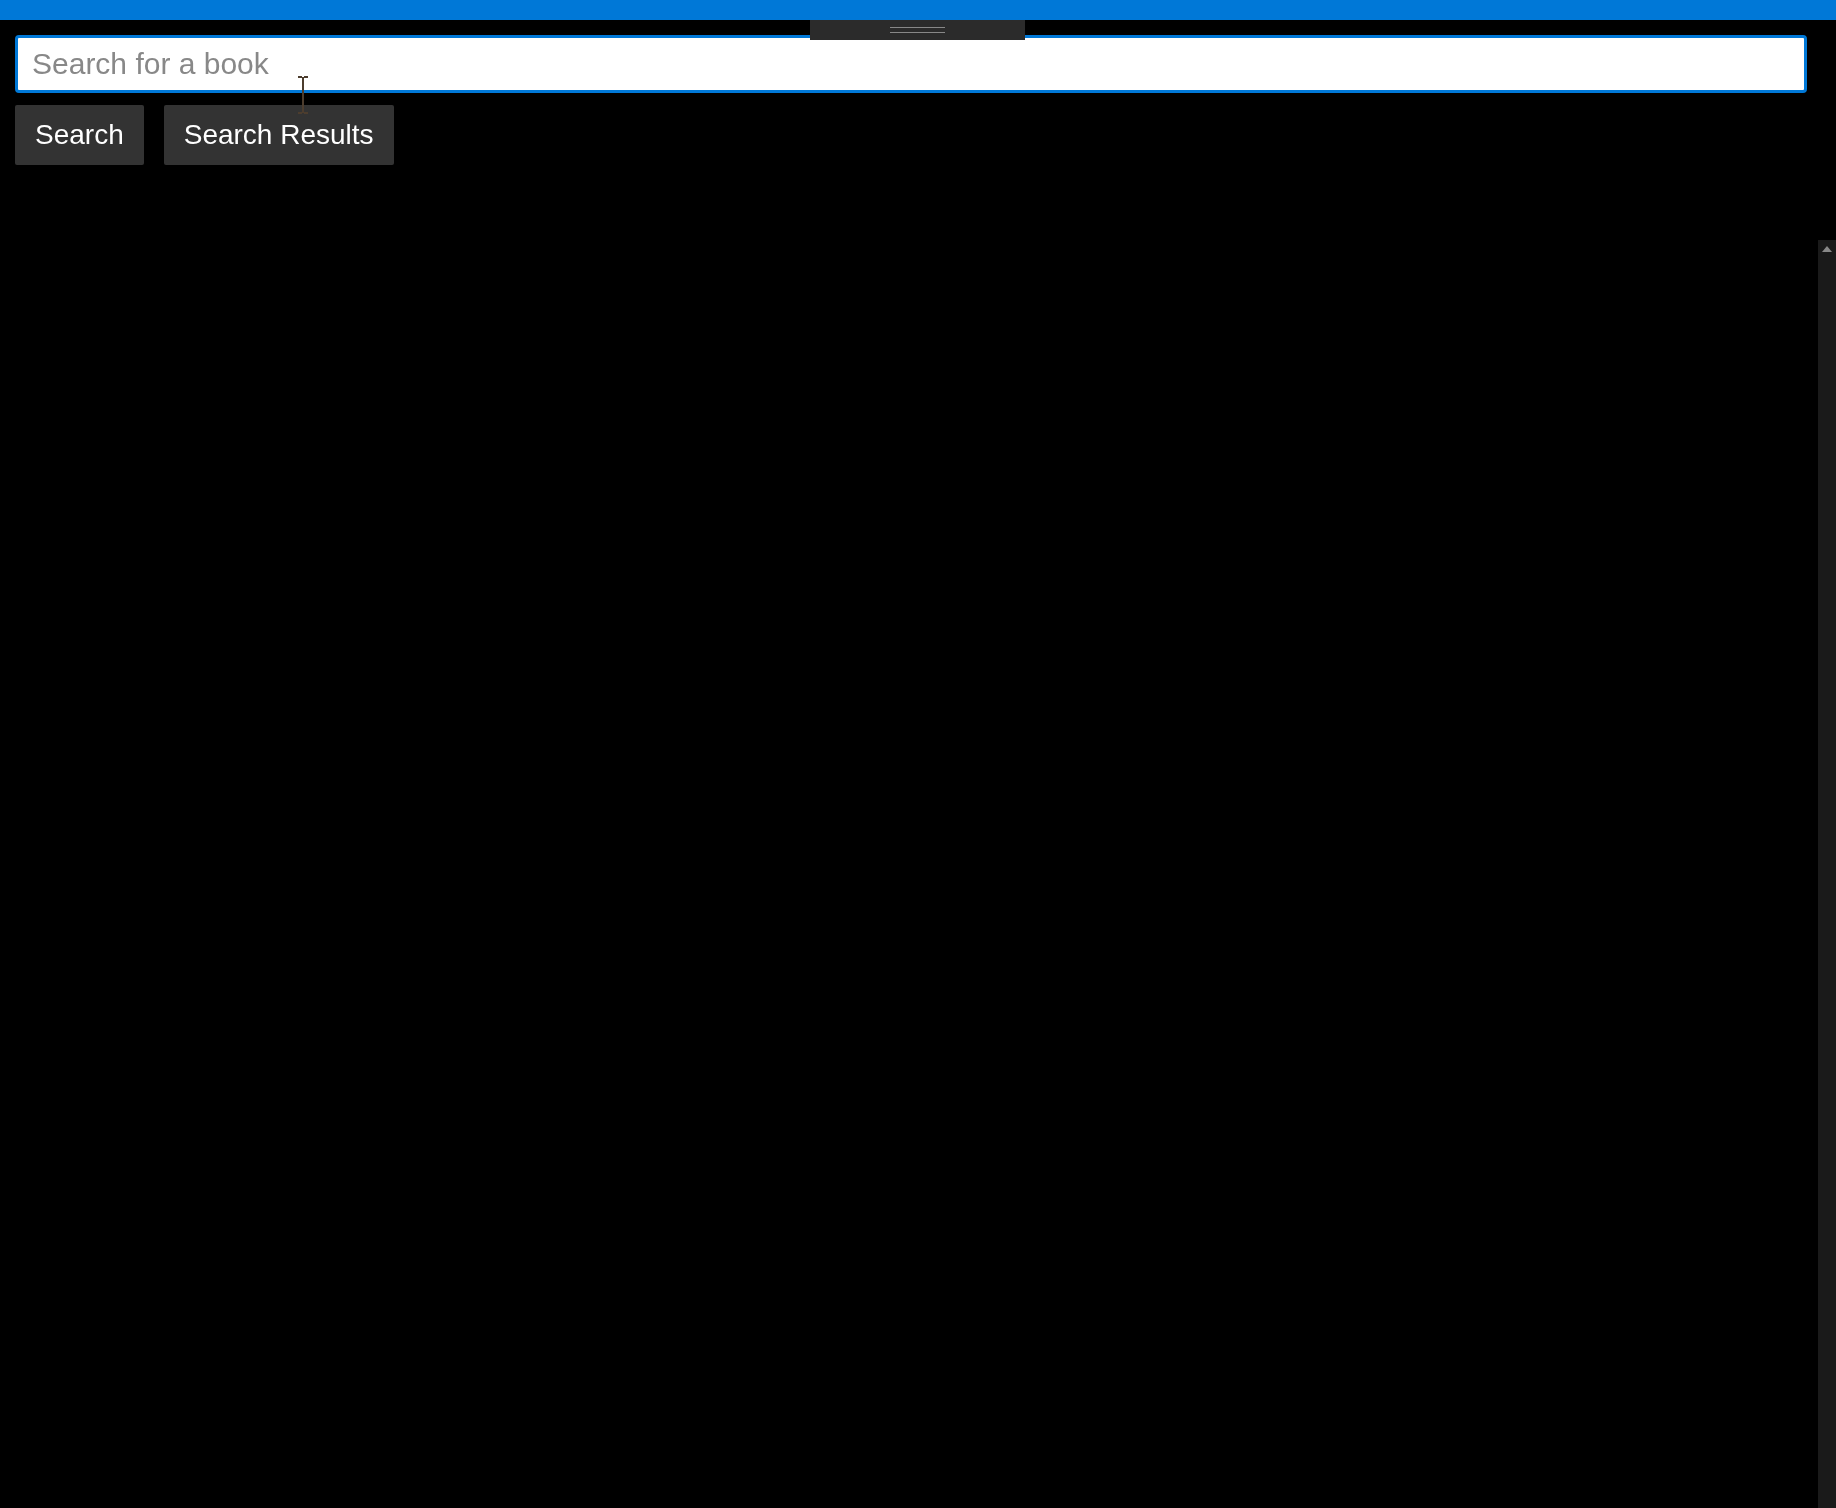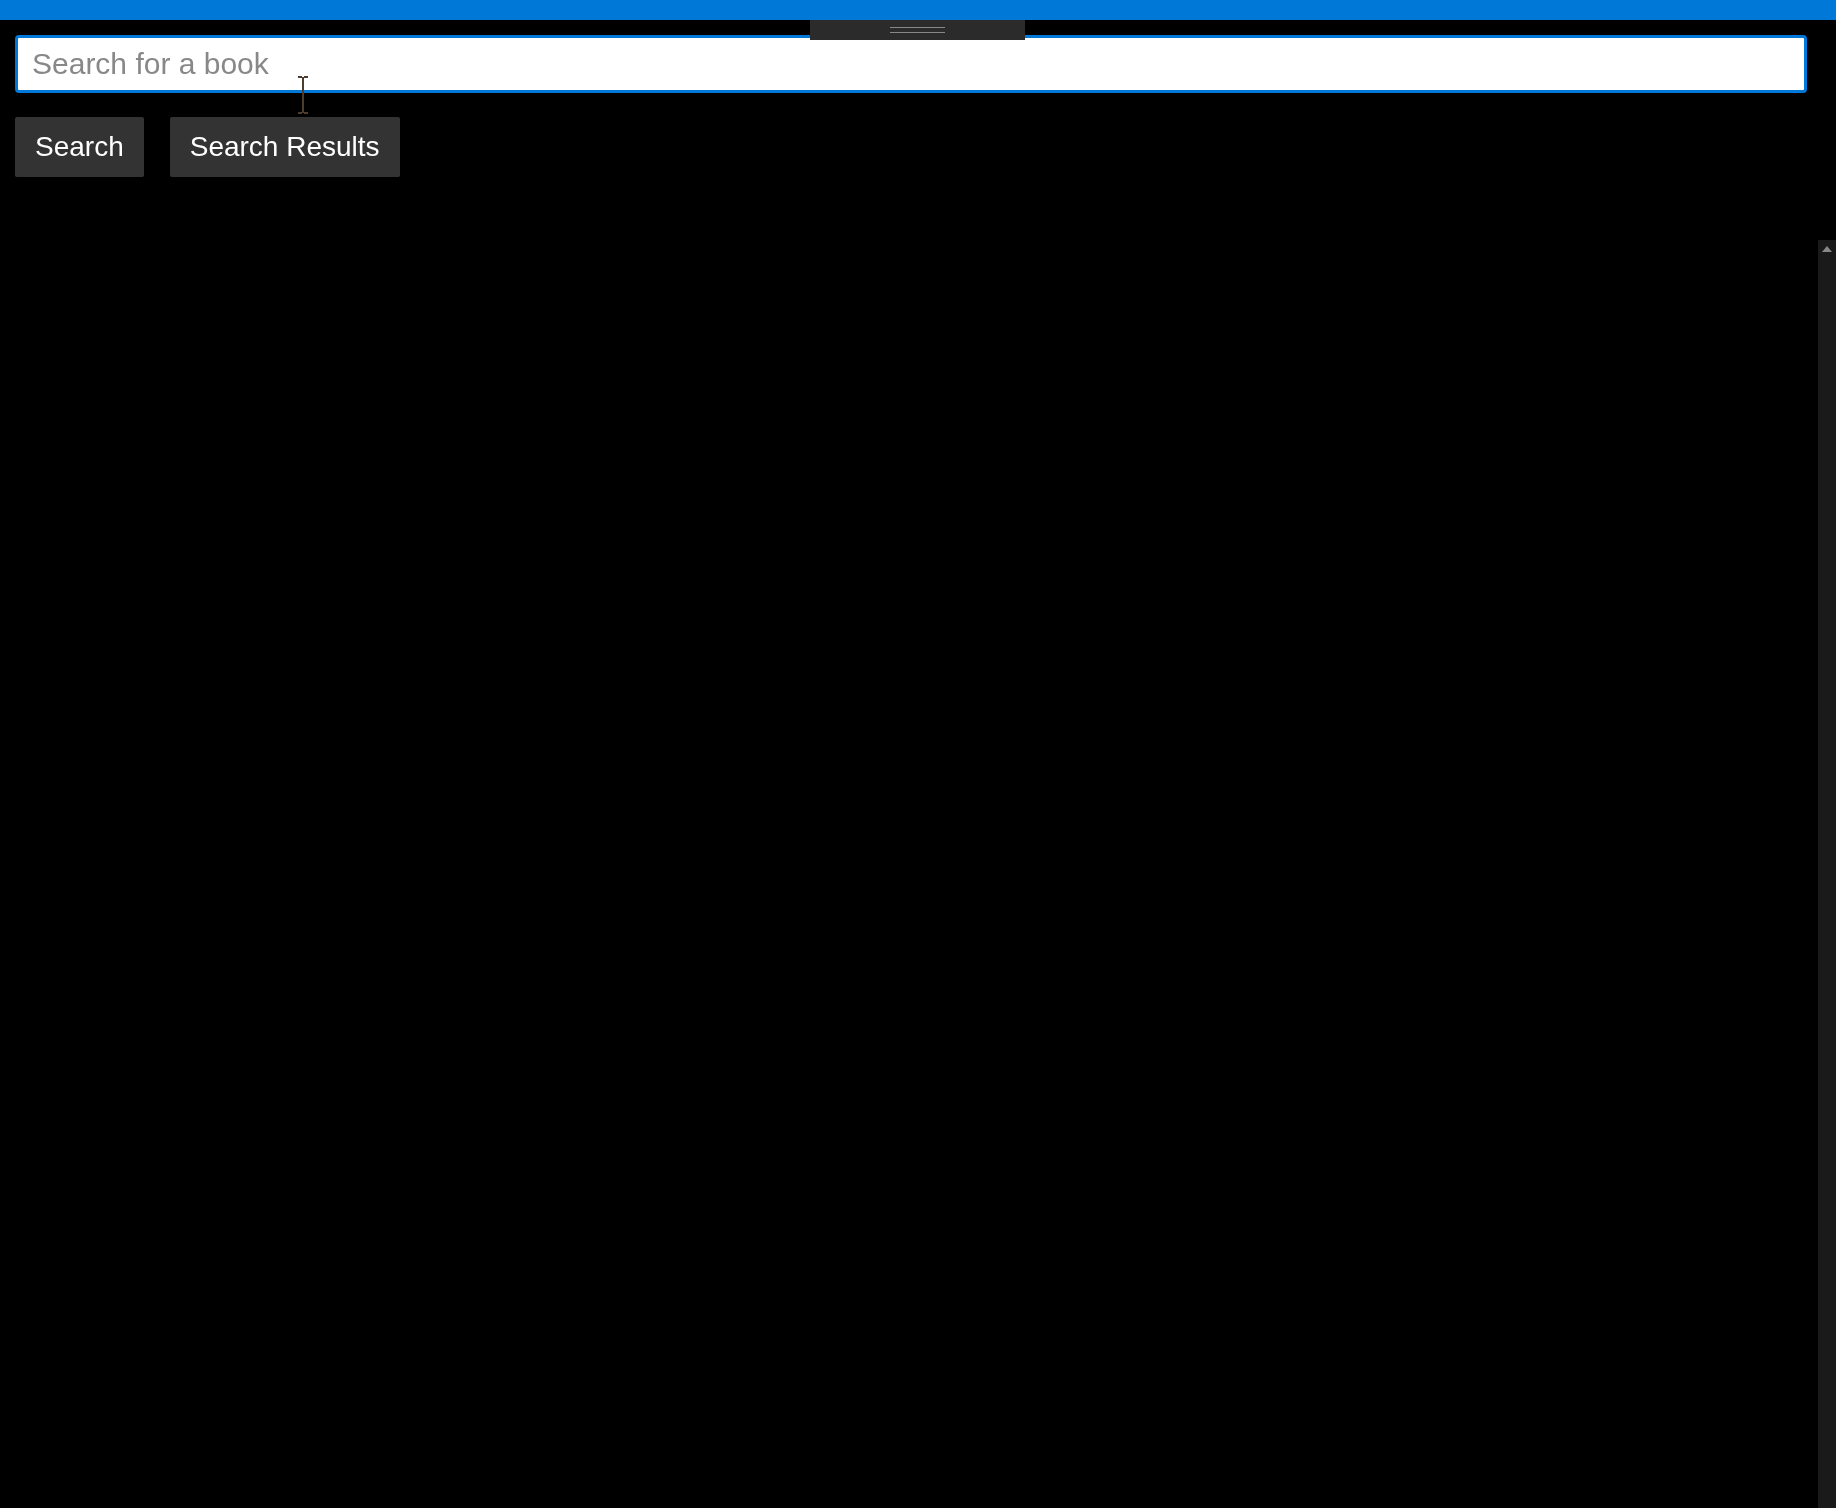--- a/index.html
+++ b/index.html
@@ -41,21 +41,21 @@
       border-top: 1px solid #888;
       border-bottom: 1px solid #888;
       padding: 2px 0;
     }
     
     .content {
       padding: 15px;
     }
     
     .search-row {
-      margin-bottom: 24px;
+      margin-bottom: 12px;
     }
     
     .search-input {
       width: 1792px;
       height: 58px;
       background: #ffffff;
       border: 3px solid #0078d7;
       border-radius: 4px;
       font-size: 30px;
       font-family: "Segoe UI", Arial, sans-serif;
@@ -63,21 +63,21 @@
       padding: 0 14px;
       outline: none;
     }
     
     .search-input::placeholder {
       color: #888888;
     }
     
     .button-row {
       display: flex;
-      gap: 26px;
+      gap: 20px;
     }
     
     .btn {
       background: #333333;
       color: #ffffff;
       border: none;
       font-size: 28px;
       font-family: "Segoe UI", Arial, sans-serif;
       padding: 14px 20px;
       cursor: pointer;

